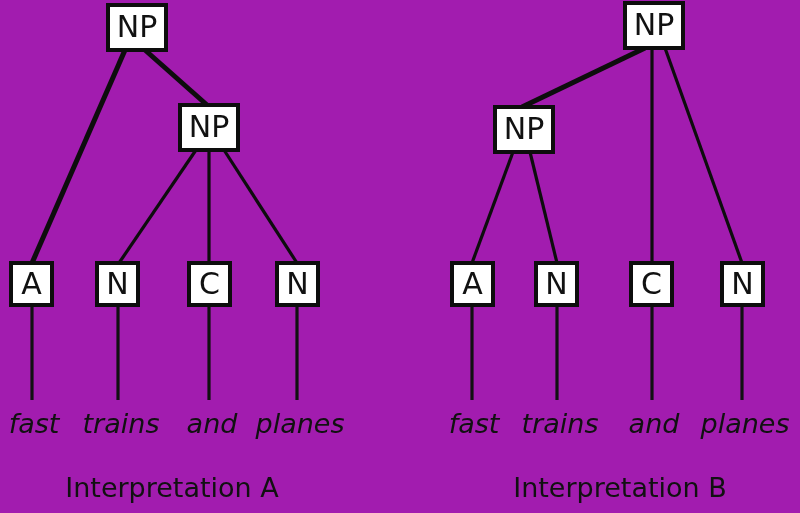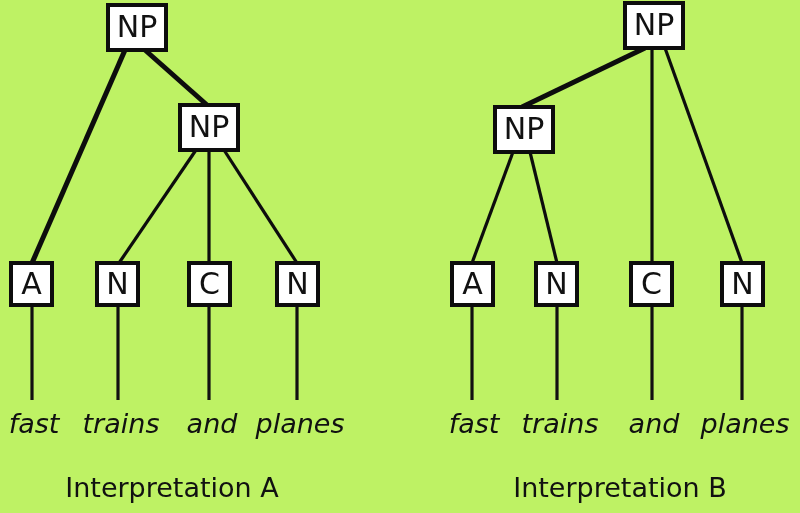--- a/index.html
+++ b/index.html
@@ -5,21 +5,21 @@
 <style>
   html, body {
     margin: 0;
     padding: 0;
     background: #ffffff;
   }
   #canvas {
     position: relative;
     width: 800px;
     height: 513px;
-    background: #bef264;
+    background: #a21caf;
     overflow: hidden;
     font-family: "DejaVu Sans", "Liberation Sans", sans-serif;
   }
   svg.tree-layer {
     position: absolute;
     left: 0;
     top: 0;
     width: 800px;
     height: 513px;
     display: block;

